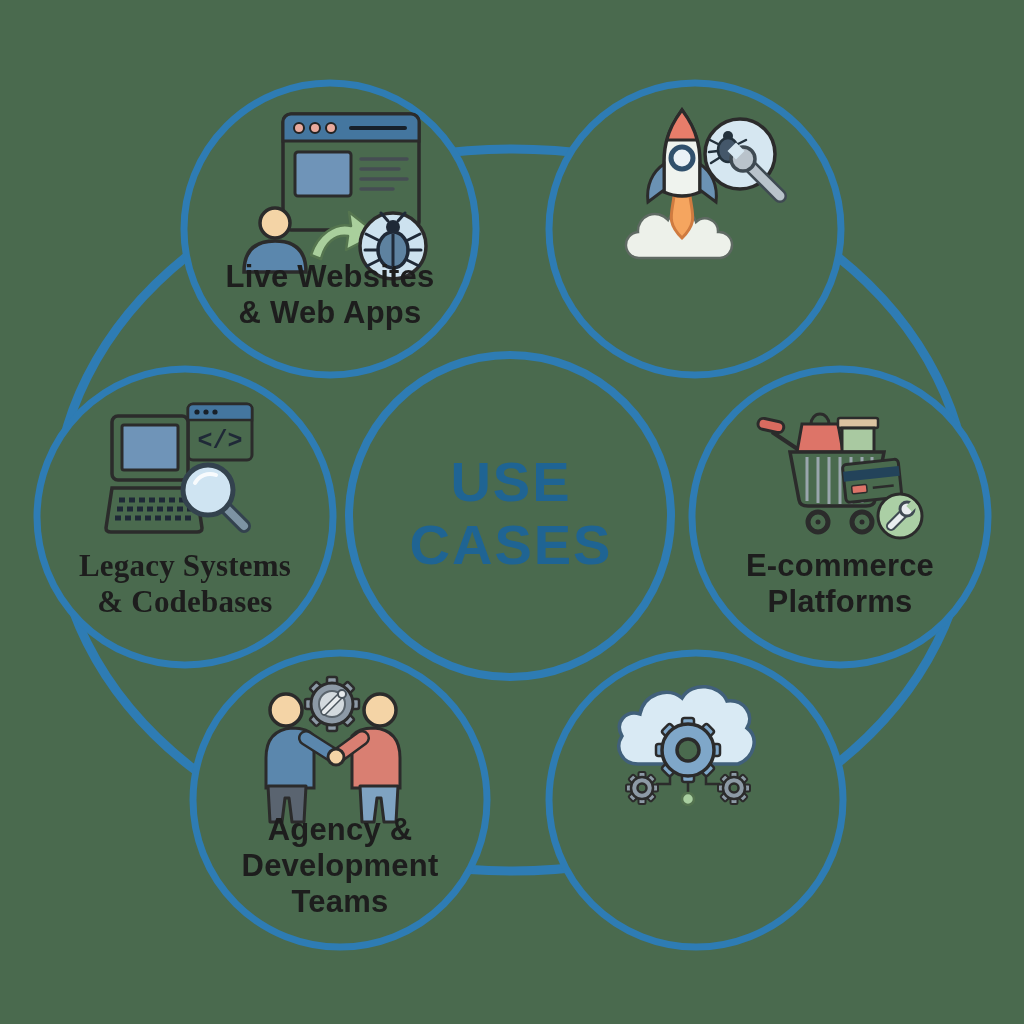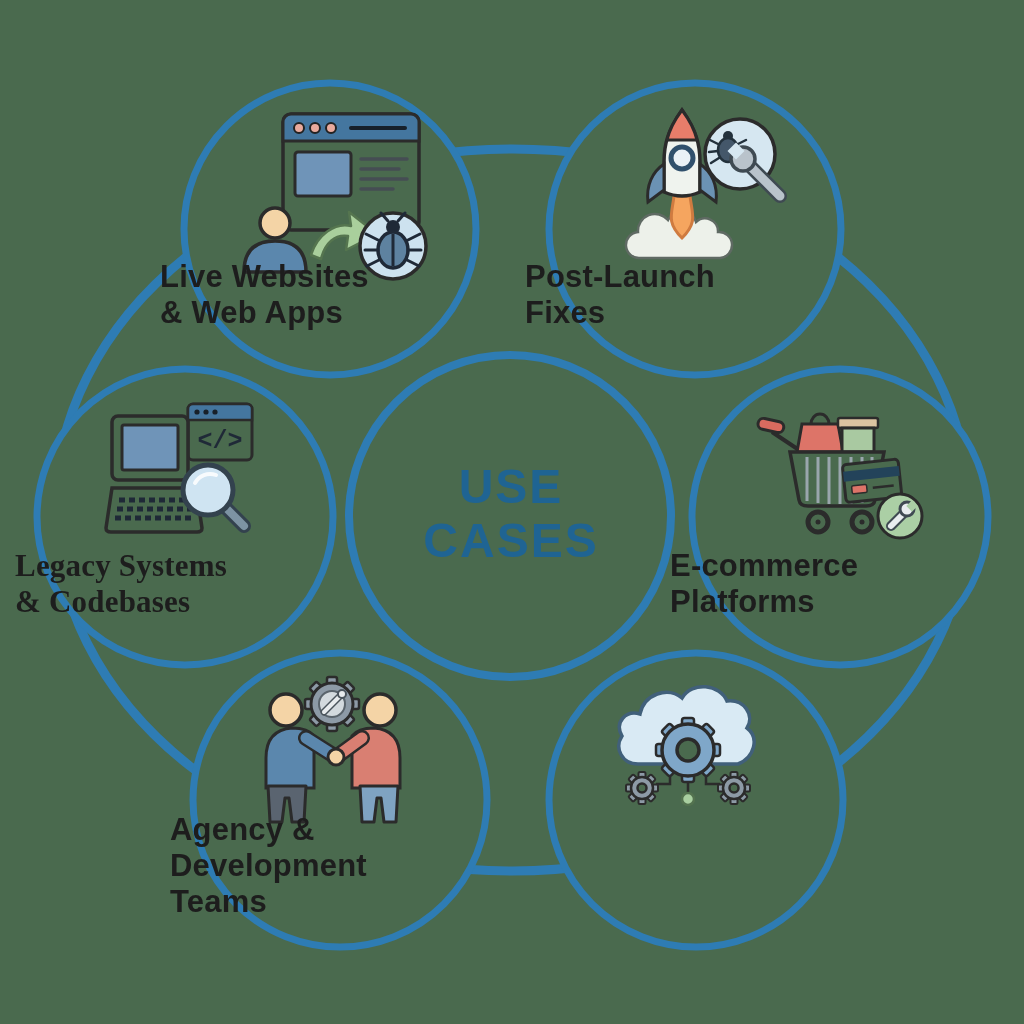--- a/index.html
+++ b/index.html
@@ -1,24 +1,24 @@
 <!DOCTYPE html>
 <html><head>
 <meta charset="utf-8">
 <style>
   html,body{margin:0;padding:0;}
   body{width:1024px;height:1024px;background:#4a6a4e;position:relative;overflow:hidden;
        font-family:"Liberation Sans",sans-serif;}
   #stage{position:absolute;inset:0;width:1024px;height:1024px;}
   svg{position:absolute;left:0;top:0;}
-  .label{position:absolute;transform:translate(-50%,-50%);width:340px;text-align:left;
+  .label{position:absolute;transform:translate(-50%,-50%);width:340px;text-align:center;
          white-space:pre-line;font-weight:700;font-size:31px;line-height:1.16;
          color:#1d1d1d;letter-spacing:.2px;}
   .hub-title{position:absolute;transform:translate(-50%,-50%);width:340px;text-align:center;
-         white-space:pre-line;font-weight:700;font-size:48px;line-height:1.12;
+         white-space:pre-line;font-weight:700;font-size:56px;line-height:1.12;
          color:#1f6493;letter-spacing:2px;}
 </style>
 </head>
 <body>
 
 <div id="stage">
 
 <svg width="1024" height="1024" viewBox="0 0 1024 1024">
 
   <ellipse cx="512" cy="510" rx="457" ry="361" fill="none" stroke="#2e7cb4" stroke-width="9"></ellipse>
@@ -218,22 +218,20 @@
     </g>
     <circle cx="80" cy="131" r="6" fill="#a9cfa0" stroke="#53724f" stroke-width="2.5"></circle>
   </g>
 </svg>
 
   <div class="hub-title" style="left:511px;top:514px;">USE
 CASES</div>
 
   <div class="label" style="left:330px;top:295px;">Live Websites
 &amp; Web Apps</div>
-  <div class="label" style="left:695px;top:295px;">Post-Launch
-Fixes</div>
   <div class="label" style="left:185px;top:584px;font-family:Liberation Serif, serif;">Legacy Systems
 &amp; Codebases</div>
   <div class="label" style="left:840px;top:584px;">E-commerce
 Platforms</div>
   <div class="label" style="left:340px;top:866px;">Agency &amp;
 Development
 Teams</div>
 
 </div>
 

